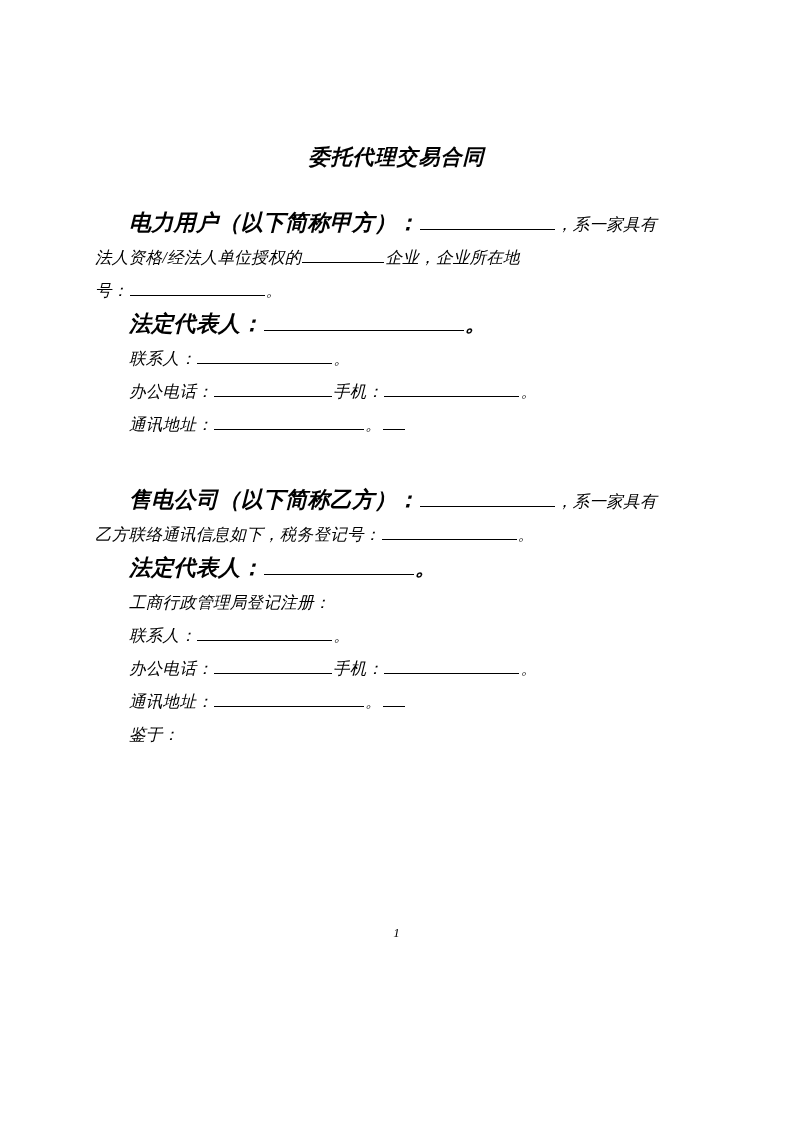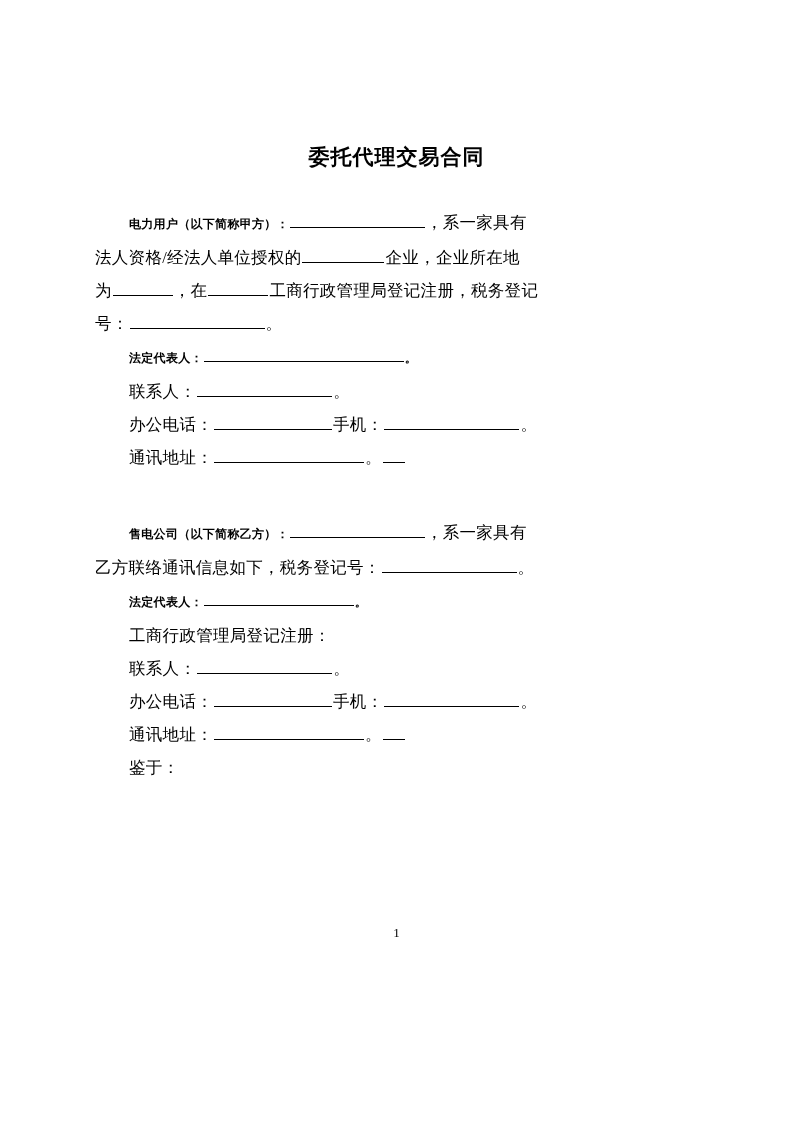--- a/index.html
+++ b/index.html
@@ -14,20 +14,21 @@
     color: #000000;
     position: relative;
     overflow: hidden;
   }
   .page {
     position: relative;
     width: 793px;
     height: 999px;
     box-sizing: border-box;
     padding: 0 95px;
+    font-style: italic;
   }
   .doc-title {
     text-align: center;
     font-family: "DejaVu Sans", "Liberation Sans", sans-serif;
     font-weight: bold;
     font-size: 21px;
     letter-spacing: 1px;
     margin: 0;
     padding-top: 143px;
   }
@@ -39,21 +40,21 @@
   .block {
     margin-top: 12px;
   }
   .para {
     margin: 0;
     text-indent: 0;
   }
   .bold {
     font-weight: bold;
     font-family: "DejaVu Sans", "Liberation Sans", sans-serif;
-    font-size: 12px;
+    font-size: 22px;
   }
   .fill {
     display: inline-block;
     border-bottom: 1px solid #000;
     vertical-align: baseline;
     height: 17px;
     margin: 0 1px;
   }
   .fill-xs { width: 60px; }
   .fill-s  { width: 82px; }
@@ -81,23 +82,20 @@
   <h1 class="doc-title">委托代理交易合同</h1>
 
   <div class="body-text">
 
     <div class="block" style="margin-top:35px;">
       <p class="para first-line-indent">
         <span class="bold">电力用户（以下简称甲方）：</span><span class="fill fill-l"></span><span>，系一家具有</span>
       </p>
       <p class="para">
         <span>法人资格/经法人单位授权的</span><span class="fill fill-s"></span><span>企业，企业所在地</span>
-      </p>
-      <p class="para">
-        <span>为</span><span class="fill fill-xs"></span><span>，在</span><span class="fill fill-xs"></span><span>工商行政管理局登记注册，税务登记</span>
       </p>
       <p class="para">
         <span>号：</span><span class="fill fill-l"></span><span>。</span>
       </p>
       <p class="para first-line-indent">
         <span class="bold">法定代表人：</span><span class="fill fill-xxl"></span><span class="bold">。</span>
       </p>
       <p class="para first-line-indent">
         <span>联系人：</span><span class="fill fill-l"></span><span>。</span>
       </p>

